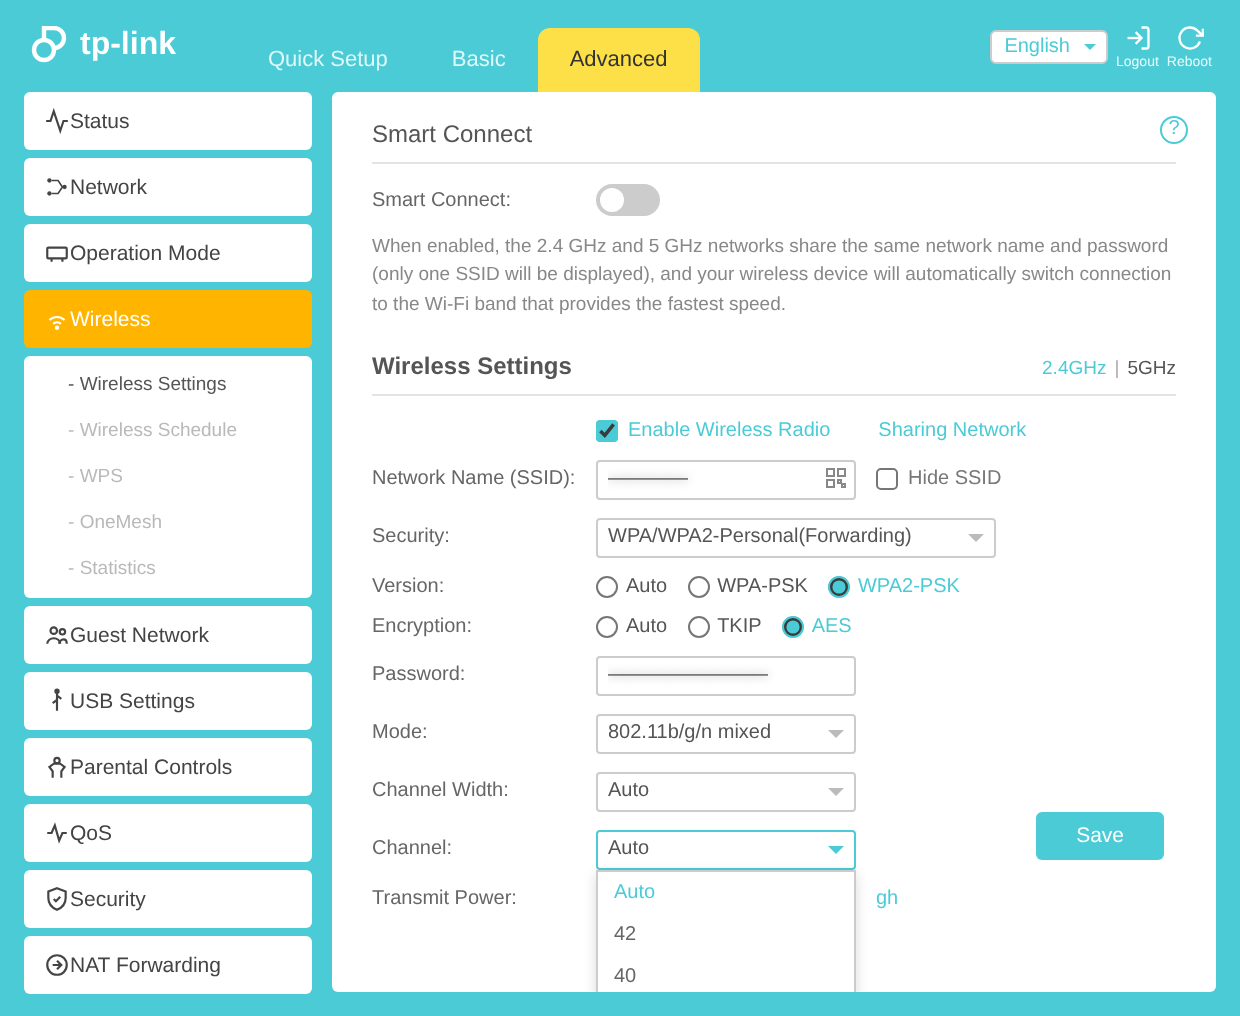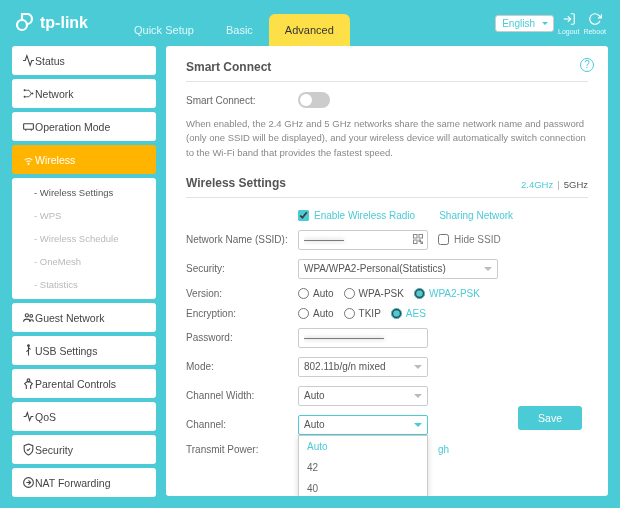--- a/index.html
+++ b/index.html
@@ -18,21 +18,21 @@
   .ticon svg{width:14px;height:14px}
   .body{position:absolute;top:46px;left:0;right:0;bottom:0;display:flex;padding:0 12px 12px 12px;gap:10px}
   .sidebar{width:144px;display:flex;flex-direction:column;gap:4px}
   .nav{background:#fff;border-radius:3px;padding:8px 10px;font-size:10.5px;color:#444;display:flex;align-items:center;gap:0;cursor:pointer}
   .nav.active{background:#ffb400;color:#fff}
   .nav svg{width:13px;height:13px;flex-shrink:0}
   .subnav{background:#fff;border-radius:3px;padding:3px 0}
   .sub{padding:6px 10px 6px 22px;font-size:9.5px;color:#b9b9b9;cursor:pointer}
   .sub.active{color:#555}
   .content{flex:1;background:#fff;border-radius:3px;padding:14px 20px;overflow:hidden;position:relative;color:#555}
-  .section-title{font-size:12px;font-weight:700;color:#555;border-bottom:1px solid #e3e3e3;padding-bottom:7px;margin-bottom:10px}
+  .section-title{font-size:12px;font-weight:400;color:#555;border-bottom:1px solid #e3e3e3;padding-bottom:7px;margin-bottom:10px}
   .help{position:absolute;top:12px;right:14px;width:14px;height:14px;border:1.5px solid #4acbd6;border-radius:50%;color:#4acbd6;font-size:10px;line-height:12px;text-align:center}
   .row{display:flex;align-items:center;margin-bottom:9px;font-size:10px}
   .row .lab{width:112px;color:#666}
   .row .val{flex:1;display:flex;align-items:center;gap:10px}
   input[type=text],input[type=password],.select{height:20px;width:130px;border:1px solid #ccc;border-radius:2px;font-size:10px;padding:0 5px;color:#555;background:#fff}
   .select{position:relative;padding-right:16px;display:flex;align-items:center}
   .select:after{content:"";position:absolute;right:5px;top:7px;border:4px solid transparent;border-top-color:#bbb}
   .select.open{border-color:#4acbd6}
   .select.open:after{border-top-color:#4acbd6}
   .desc{font-size:9.5px;color:#888;line-height:1.5;margin-bottom:16px}
@@ -126,22 +126,22 @@
       <div class="nav active">
           <svg viewBox="0 0 24 24" fill="none" stroke="currentColor" stroke-width="2">
             <path d="M5 13a10 10 0 0 1 14 0"></path>
             <path d="M8.5 16.5a5 5 0 0 1 7 0"></path>
             <circle cx="12" cy="20" r="1" fill="currentColor"></circle>
           </svg>
           <span>Wireless</span>
         </div>
       <div class="subnav">
         <div class="sub active">- <span>Wireless Settings</span></div>
+        <div class="sub">- <span>Wireless Schedule</span></div>
         <div class="sub">- <span>WPS</span></div>
-        <div class="sub">- <span>Wireless Schedule</span></div>
         <div class="sub">- <span>OneMesh</span></div>
         <div class="sub">- <span>Statistics</span></div>
       </div>
       <div class="nav">
           <svg viewBox="0 0 24 24" fill="none" stroke="currentColor" stroke-width="2">
             <circle cx="9" cy="8" r="3"></circle>
             <circle cx="17" cy="9" r="2.5"></circle>
             <path d="M3 20c0-3 3-5 6-5s6 2 6 5"></path>
             <path d="M14 20c0-2 2-4 4-4s3 2 3 4"></path>
           </svg>
@@ -227,21 +227,21 @@
           <label class="chk muted">
               <input type="checkbox" style="">
               <span>Hide SSID</span>
             </label>
         </div>
       </div>
 
       <div class="row">
         <div class="lab">Security:</div>
         <div class="val">
-            <div class="select" style="width:200px">WPA/WPA2-Personal(Statistics)</div>
+            <div class="select" style="width:200px">WPA/WPA2-Personal(Forwarding)</div>
           </div>
       </div>
 
       <div class="row">
         <div class="lab">Version:</div>
         <div class="val">
           <label class="radio">
               <input type="radio" name="ver" style="">
               <span>Auto</span>
             </label>

